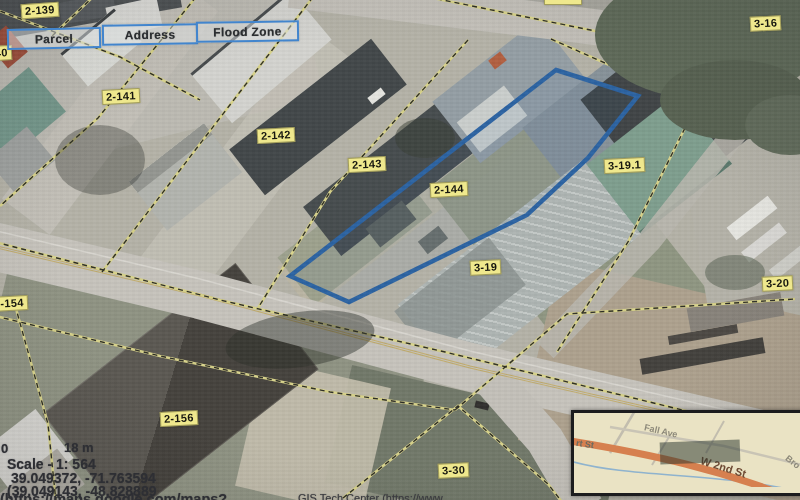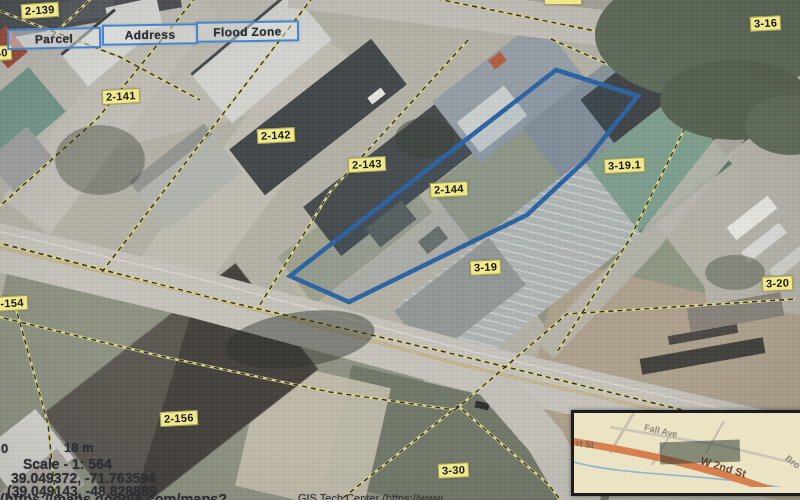--- a/index.html
+++ b/index.html
@@ -163,21 +163,21 @@
       <div class="plabel" style="left: 544px; top: -9px; transform: rotate(0deg); width: 30px; height: 12px;"></div>
     </div>
 
   <div class="btn" style="left:7px;top:28px;width:90px;transform:rotate(-1.2deg);">Parcel</div>
   <div class="btn" style="left:102px;top:24px;width:92px;transform:rotate(-0.8deg);">Address</div>
   <div class="btn" style="left:196px;top:21px;width:99px;transform:rotate(-0.8deg);">Flood Zone</div>
 
   <div>
     <div class="sc" style="left:1px;top:441px;font-size:13px;">0</div>
     <div class="sc" style="left:64px;top:440px;font-size:13px;">18 m</div>
-    <div class="sc" style="left:7px;top:456px;font-size:14px;margin-left:16px;">Scale - 1: 564</div>
+    <div class="sc" style="left:7px;top:456px;font-size:14px;">Scale - 1: 564</div>
     <div class="sc" style="left:11px;top:470px;font-size:14px;">39.049372, -71.763594</div>
     <div class="sc" style="left:7px;top:483px;font-size:14px;">(39.049143, -48.828889</div>
     <div class="sc" style="left:0px;top:491px;font-size:14.5px;">(https://maps.google.com/maps?</div>
     <div class="sc" style="left:298px;top:492px;font-size:11px;font-weight:normal;color:#3c3c40;">GIS Tech Center (https://www</div>
   </div>
 
   <div id="inset">
     <div id="inset-map">
       <svg width="229" height="74" viewBox="0 0 229 74">
         <path d="M62,-4 L36,40" stroke="#c2bdae" stroke-width="2.5" fill="none"></path>

